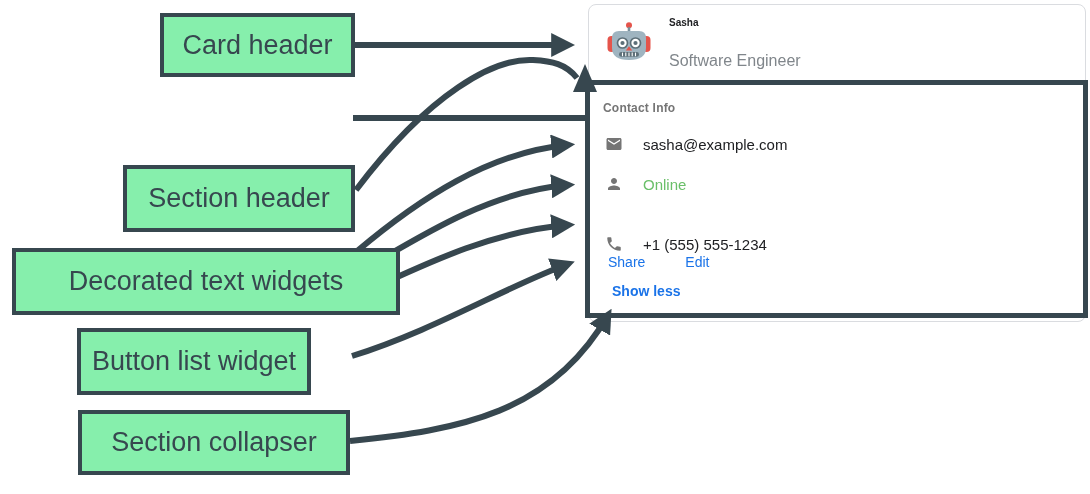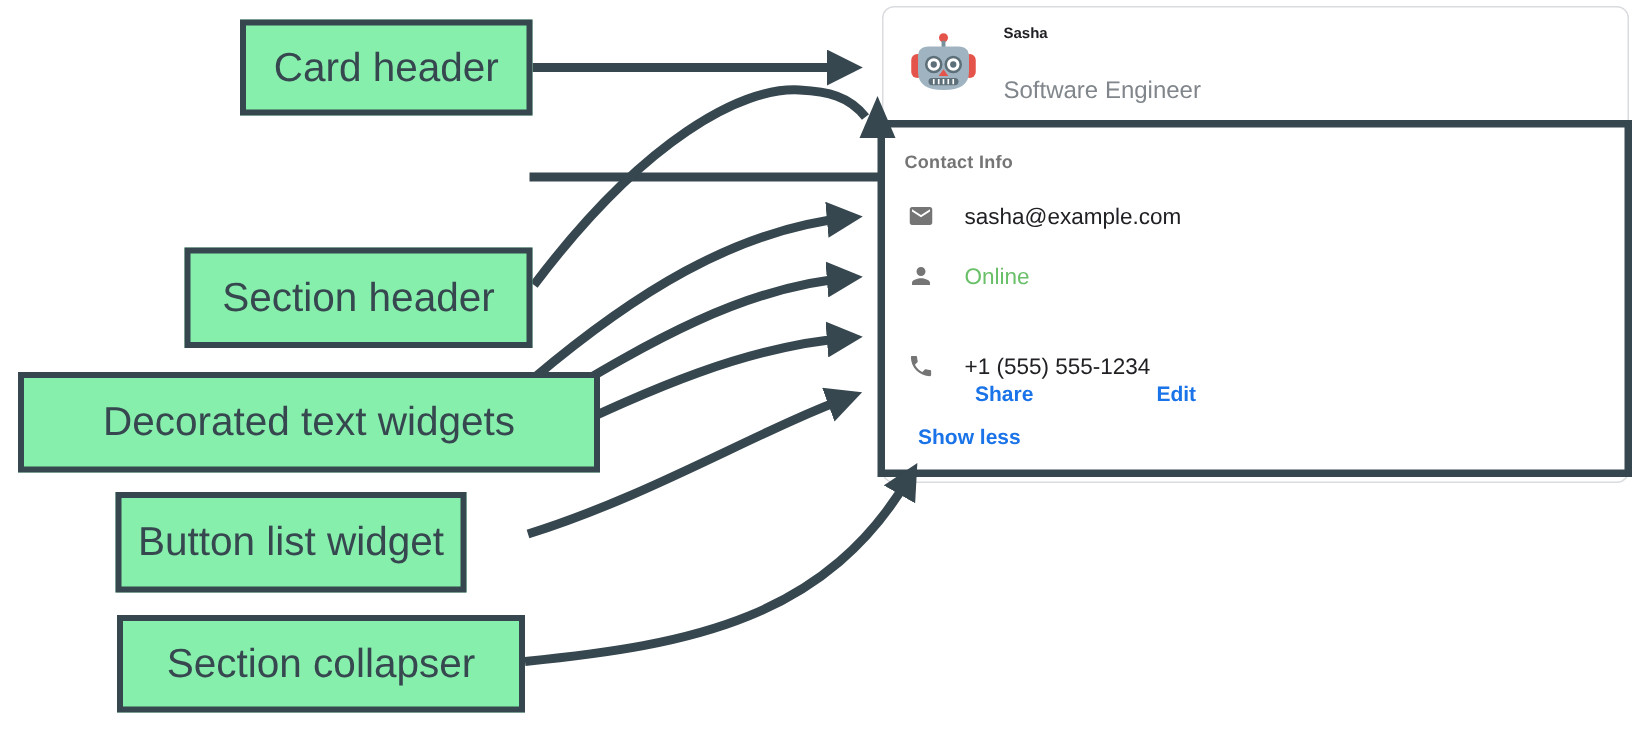--- a/index.html
+++ b/index.html
@@ -36,21 +36,21 @@
   }
   .section-title{position:absolute;left:13px;top:16px;font-size:12px;font-weight:bold;color:var(--icon-gray);letter-spacing:.2px;}
   .dt-row{position:absolute;left:15px;display:flex;align-items:flex-end;}
   .dt-row .wicon{width:18px;height:18px;flex:0 0 18px;}
   .dt-row .wtext{margin-left:20px;font-size:15px;color:var(--text-primary);}
   .dt-row .wtext.online{color:var(--online-green);}
   .row-email{top:50px;}
   .row-online{top:90px;}
   .row-phone{top:134px;margin-top:16px;}
   .button-row{position:absolute;left:18px;top:169px;display:flex;gap:40px;}
-  .text-button{font-size:14px;font-weight:bold;color:var(--link-blue);background:none;border:none;cursor:pointer;font-family:inherit;padding:0;margin-left:42px;}
+  .text-button{font-size:14px;font-weight:normal;color:var(--link-blue);background:none;border:none;cursor:pointer;font-family:inherit;padding:0;}
   .collapser{position:absolute;left:22px;top:198px;font-size:14px;font-weight:bold;color:var(--link-blue);cursor:pointer;}
 
   
   .label-box{
     position:absolute;background:#86efac;border:4px solid var(--annotation);
     color:var(--annotation);font-size:27px;line-height:1;
     display:flex;align-items:center;justify-content:center;white-space:nowrap;
     z-index:3;
   }
 

